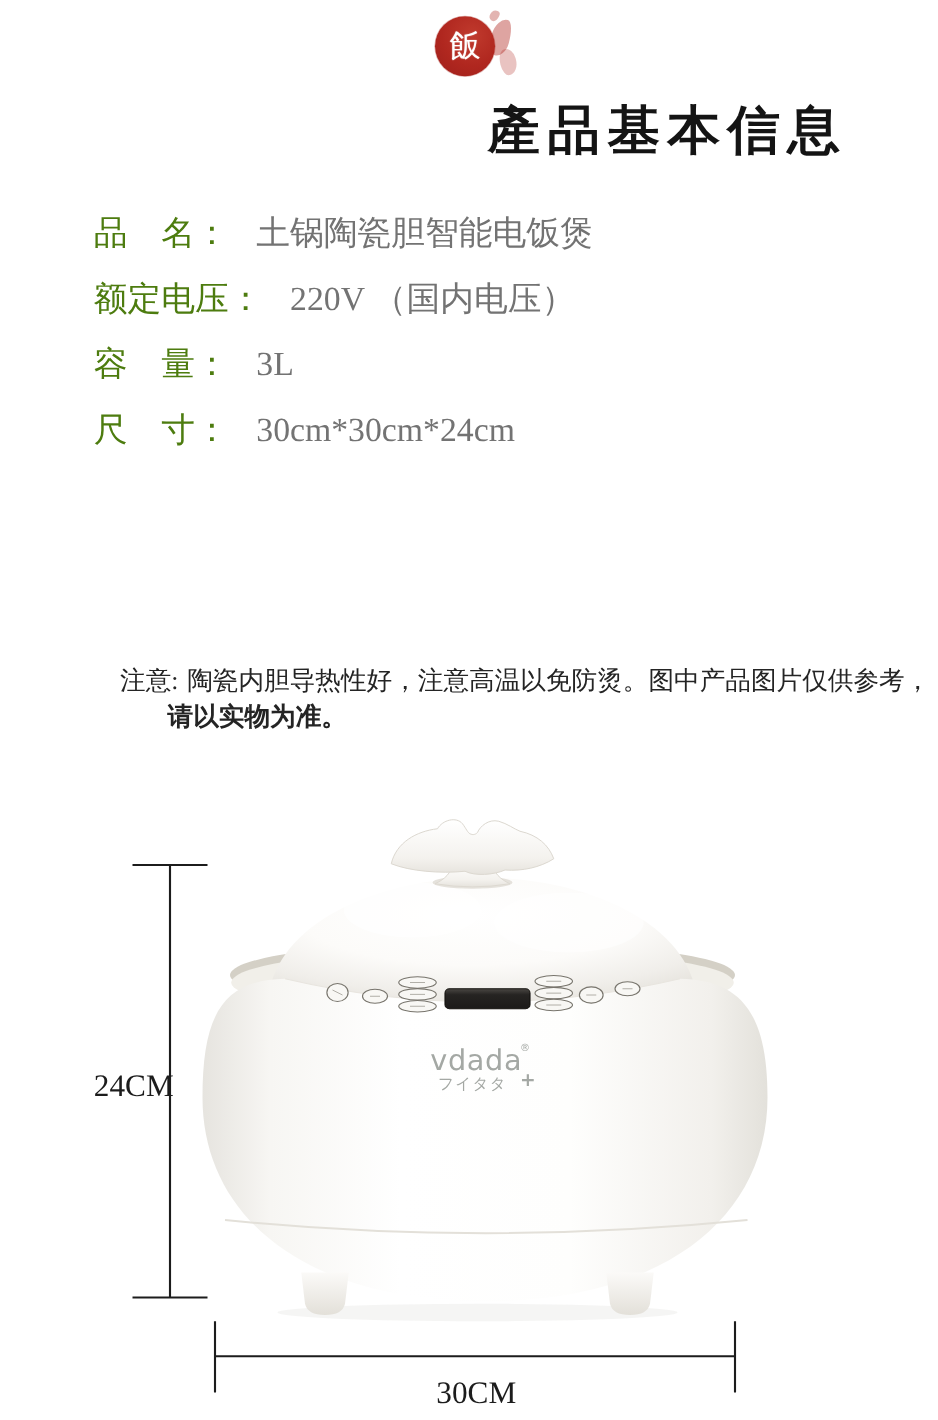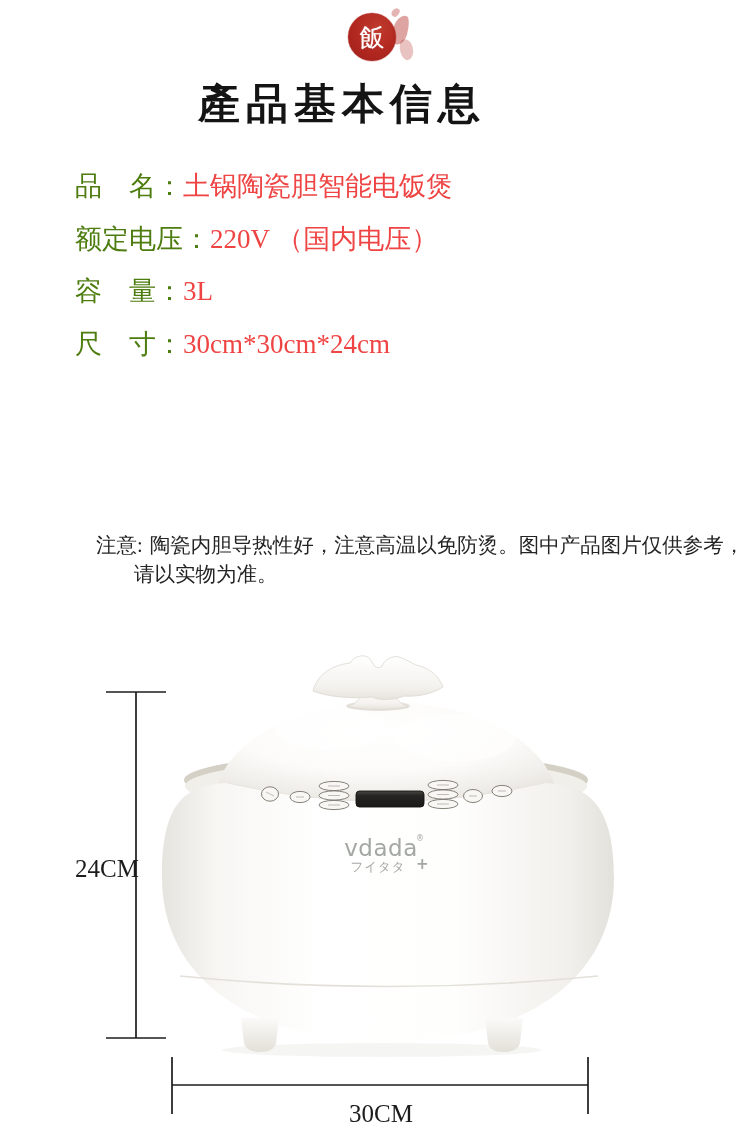--- a/index.html
+++ b/index.html
@@ -26,35 +26,35 @@
   .splat1 { right:-12px; top:2px; width:15px; height:30px; opacity:.42;
             border-radius:62% 38% 55% 45% / 48% 60% 40% 52%; transform:rotate(16deg); }
   .splat2 { right:-17px; top:26px; width:13px; height:21px; opacity:.28;
             border-radius:45% 55% 60% 40% / 55% 45% 52% 48%; transform:rotate(-14deg); }
   .splat3 { right:-3px; top:-5px; width:7px; height:9px; opacity:.35;
             border-radius:60% 40% 50% 50%; transform:rotate(30deg); }
 
   
   .page-title {
     position:absolute; left:0; top:76px; width:678px;
-    text-align:center; font-size:42px; font-weight:700;
+    text-align:right; font-size:42px; font-weight:700;
     letter-spacing:6px; text-indent:6px; color:#141414;
   }
 
   
   .specs { position:absolute; left:75px; top:160px; }
   .spec-row { line-height:52.6px; font-size:27px; white-space:nowrap; }
   .spec-label { color:#4d7c0f; }
-  .spec-value { color:#ef4444; }
+  .spec-value { color:#737373;margin-left:22px; }
 
   
   .note { position:absolute; left:68px; top:531px; font-size:20.5px; color:#242424;margin-left:28px; }
   .note-line { line-height:29px; white-space:nowrap; }
   .note-label { margin-right:7px; }
-  .note-line2 { padding-left:38px; }
+  .note-line2 { padding-left:38px;font-weight:bold; }
 
   
   .figure { position:absolute; left:60px; top:640px; }
   .dim-label { font-family:"Liberation Serif","DejaVu Serif",serif; font-size:25px; fill:#1c1c1c; }
   .logo-text { font-family:"DejaVu Sans","Liberation Sans",sans-serif; }
 </style>
 </head>
 <body>
 
 <div class="page">

